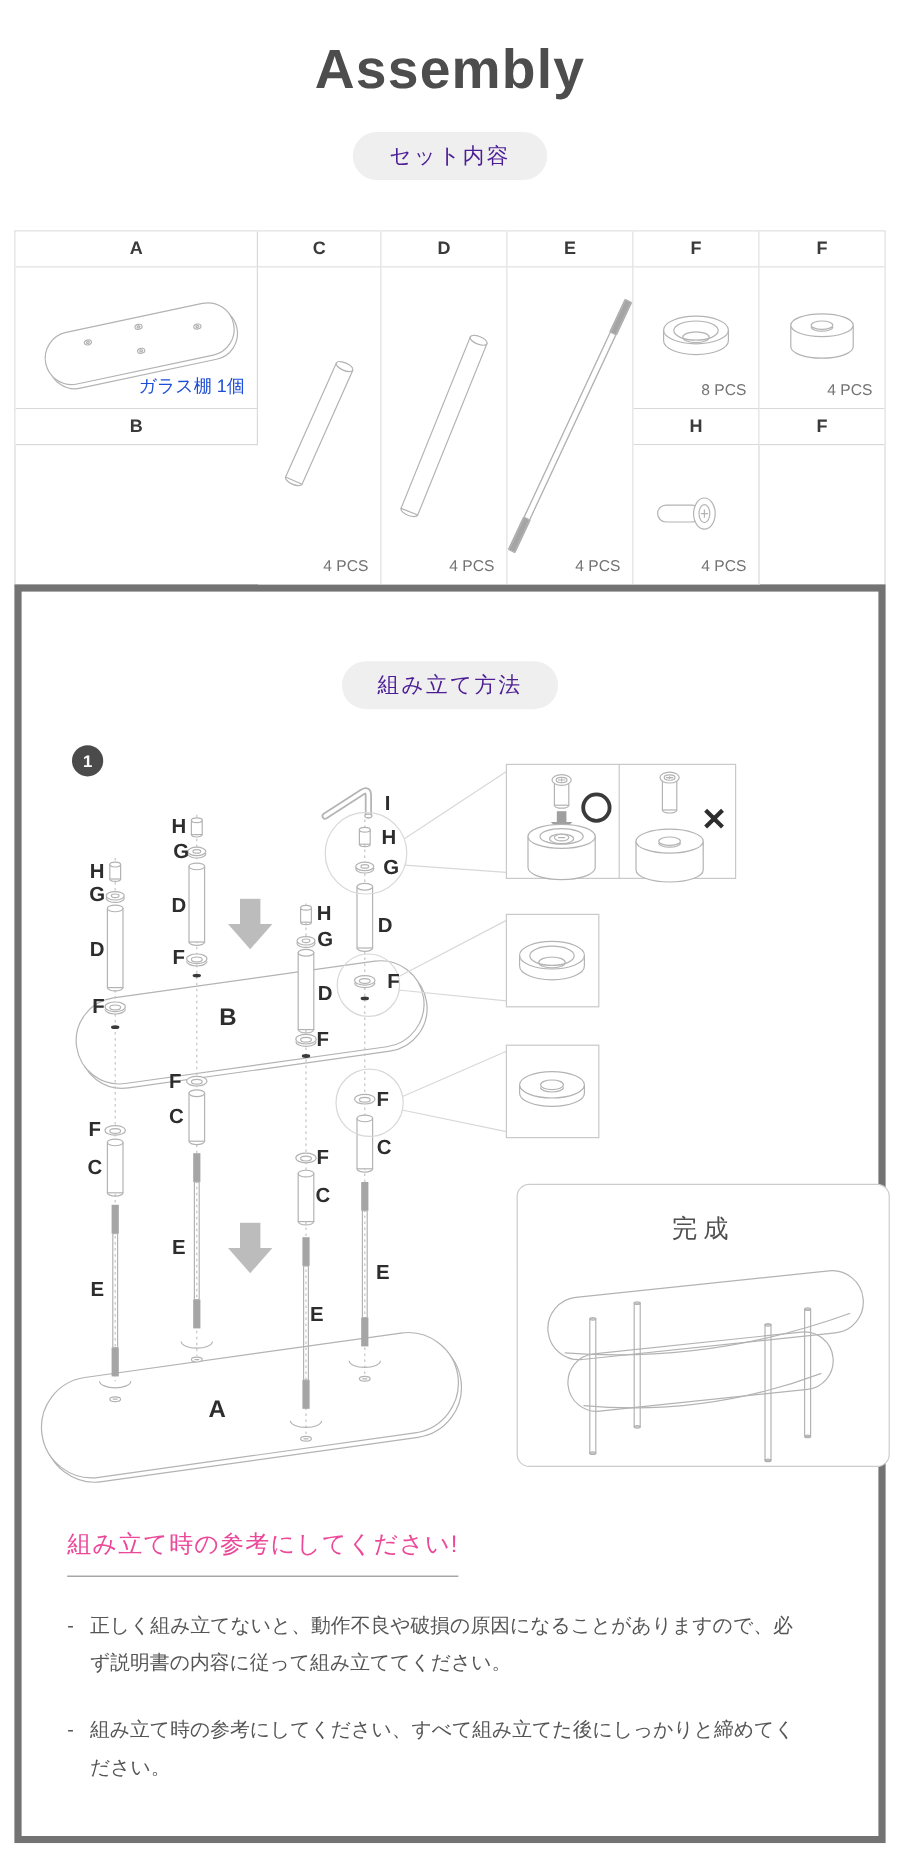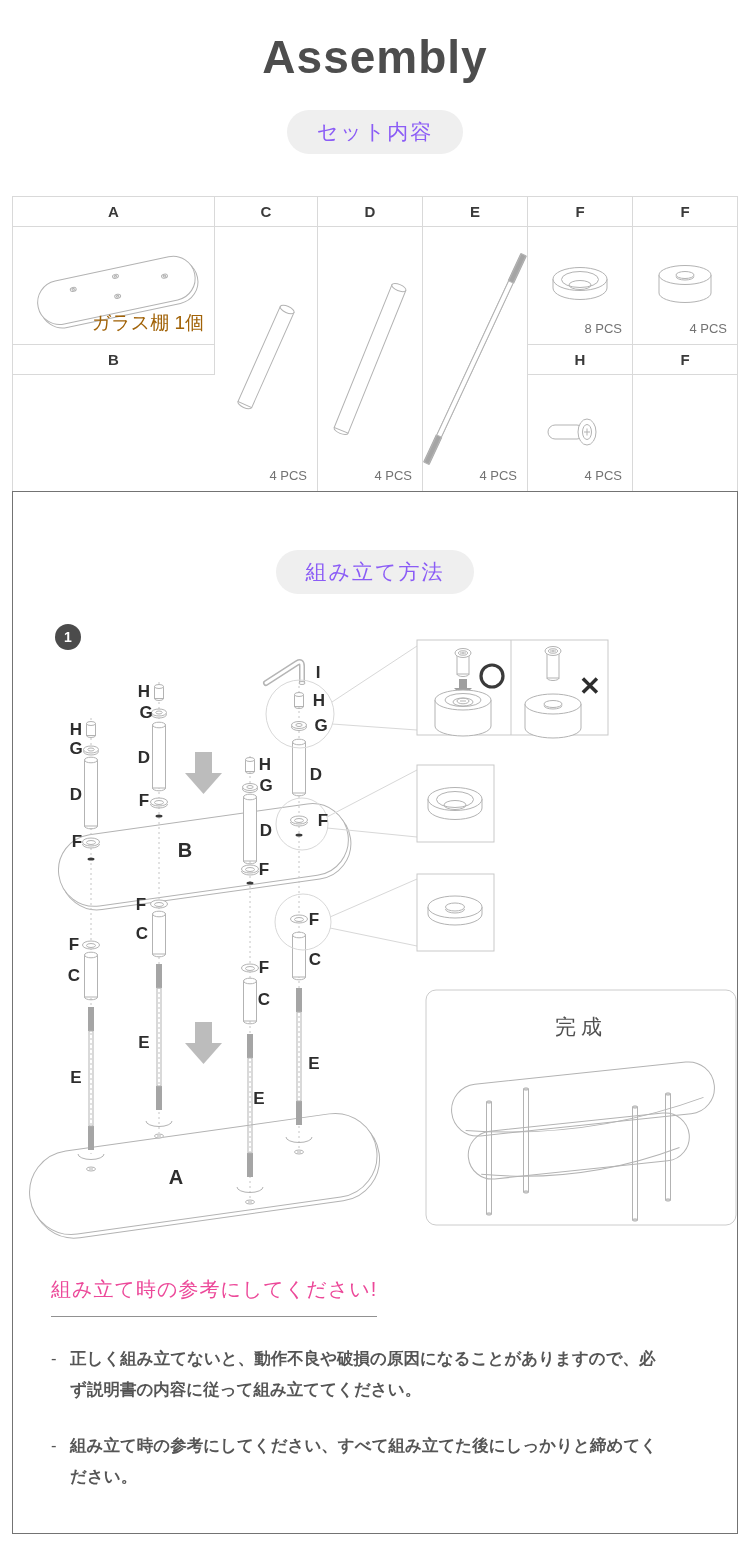--- a/index.html
+++ b/index.html
@@ -1,47 +1,47 @@
 <!DOCTYPE html>
 <html><head>
 <meta charset="utf-8">
 <style>
   html,body{margin:0;padding:0;background:#fff;}
   body{width:750px;font-family:"Liberation Sans",sans-serif;color:#333;}
   .page{width:750px;}
   .title{margin:30px 15px 0;text-align:center;font-size:46px;font-weight:bold;color:#4d4d4d;letter-spacing:1px;}
   .pill-wrap{text-align:center;}
-  .pill{display:inline-block;margin-top:26px;background:#efefef;color:#8b5cf6;
-        font-size:21px;letter-spacing:2px;padding:8px 30px;border-radius:26px;}
+  .pill{display:inline-block;margin-top:26px;background:#efefef;color:#4c1d95;
+        font-size:18px;letter-spacing:2px;padding:8px 30px;border-radius:26px;}
   
   .parts-table{margin:42px 12px 0;display:grid;
      grid-template-columns:202px 103px 105px 105px 105px 104px;
      grid-template-rows:30px 118px 30px 116px;
      border:1px solid #d9d9d9;}
   .cell{position:relative;background:#fff;}
   .br{border-right:1px solid #d9d9d9;} .bb{border-bottom:1px solid #d9d9d9;}
   .hcell{display:flex;align-items:center;justify-content:center;
      font-size:15px;font-weight:bold;color:#3a3a3a;}
   .count{position:absolute;right:10px;bottom:8px;font-size:13px;color:#737373;}
-  .caption{position:absolute;right:10px;bottom:8px;font-size:19px;color:#a16207;}
+  .caption{position:absolute;right:10px;bottom:8px;font-size:15px;color:#1d4ed8;}
   .cell svg{display:block;}
   .ln{stroke:#b3b3b3;stroke-width:1;fill:none;}
   .lnw{stroke:#b3b3b3;stroke-width:1;fill:#fff;}
   .thread{fill:#a5a5a5;stroke:none;}
   
-  .method-box{margin:-1px 12px 0;border:1px solid #737373;background:#fff;}
+  .method-box{margin:-1px 12px 0;border:6px solid #737373;background:#fff;}
   .method-box .pill{margin-top:58px;}
   .diagram{display:block;margin-top:8px;}
   
   .notes{padding:14px 40px 42px 38px;}
   .notes-heading{display:inline-block;font-size:20px;color:#ec4899;letter-spacing:1px;
      padding-bottom:13px;border-bottom:1px solid #919191;}
   .note-item{display:flex;gap:9px;margin-top:26px;font-size:16.5px;line-height:1.85;color:#555;}
   .note-marker{flex:0 0 10px;}
-  .note-text{max-width:592px;font-weight:bold;}
+  .note-text{max-width:592px;}
 </style>
 </head>
 <body>
 
 <div class="page">
 
   <h1 class="title">Assembly</h1>
 
   <div class="pill-wrap"><span class="pill">セット内容</span></div>
 

